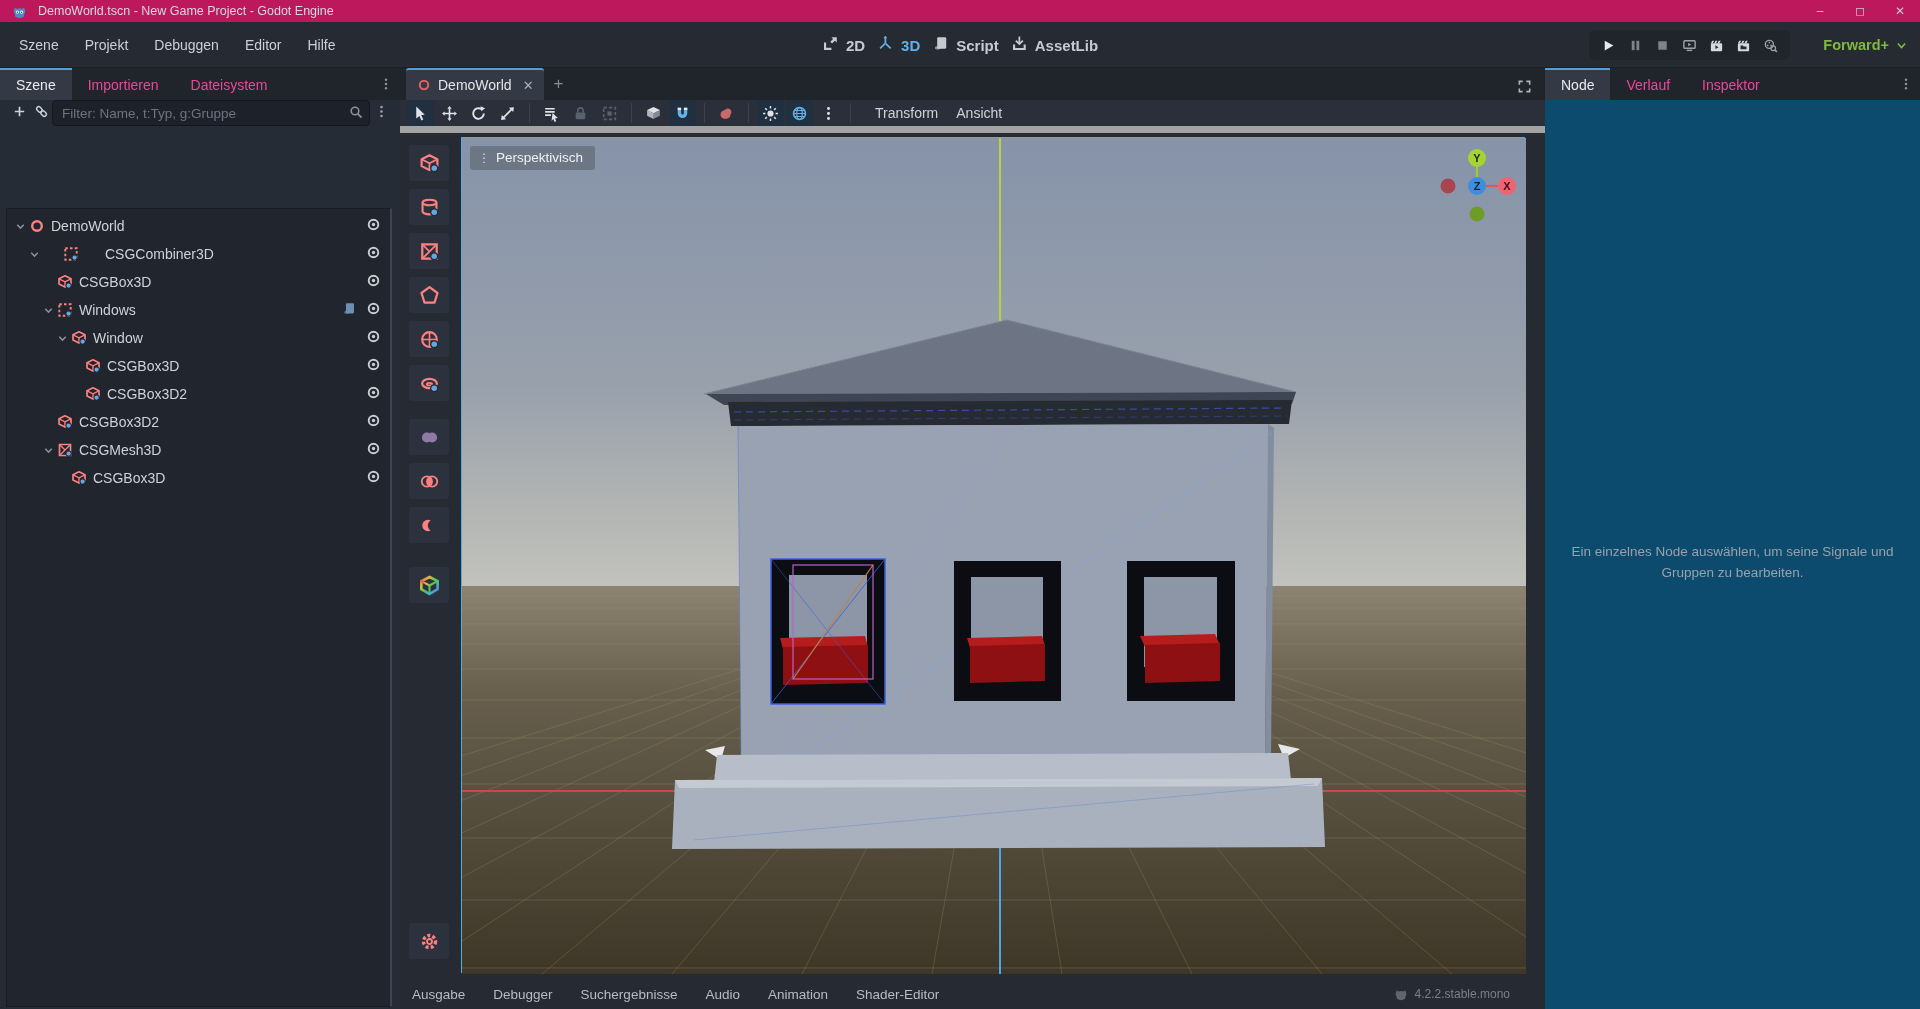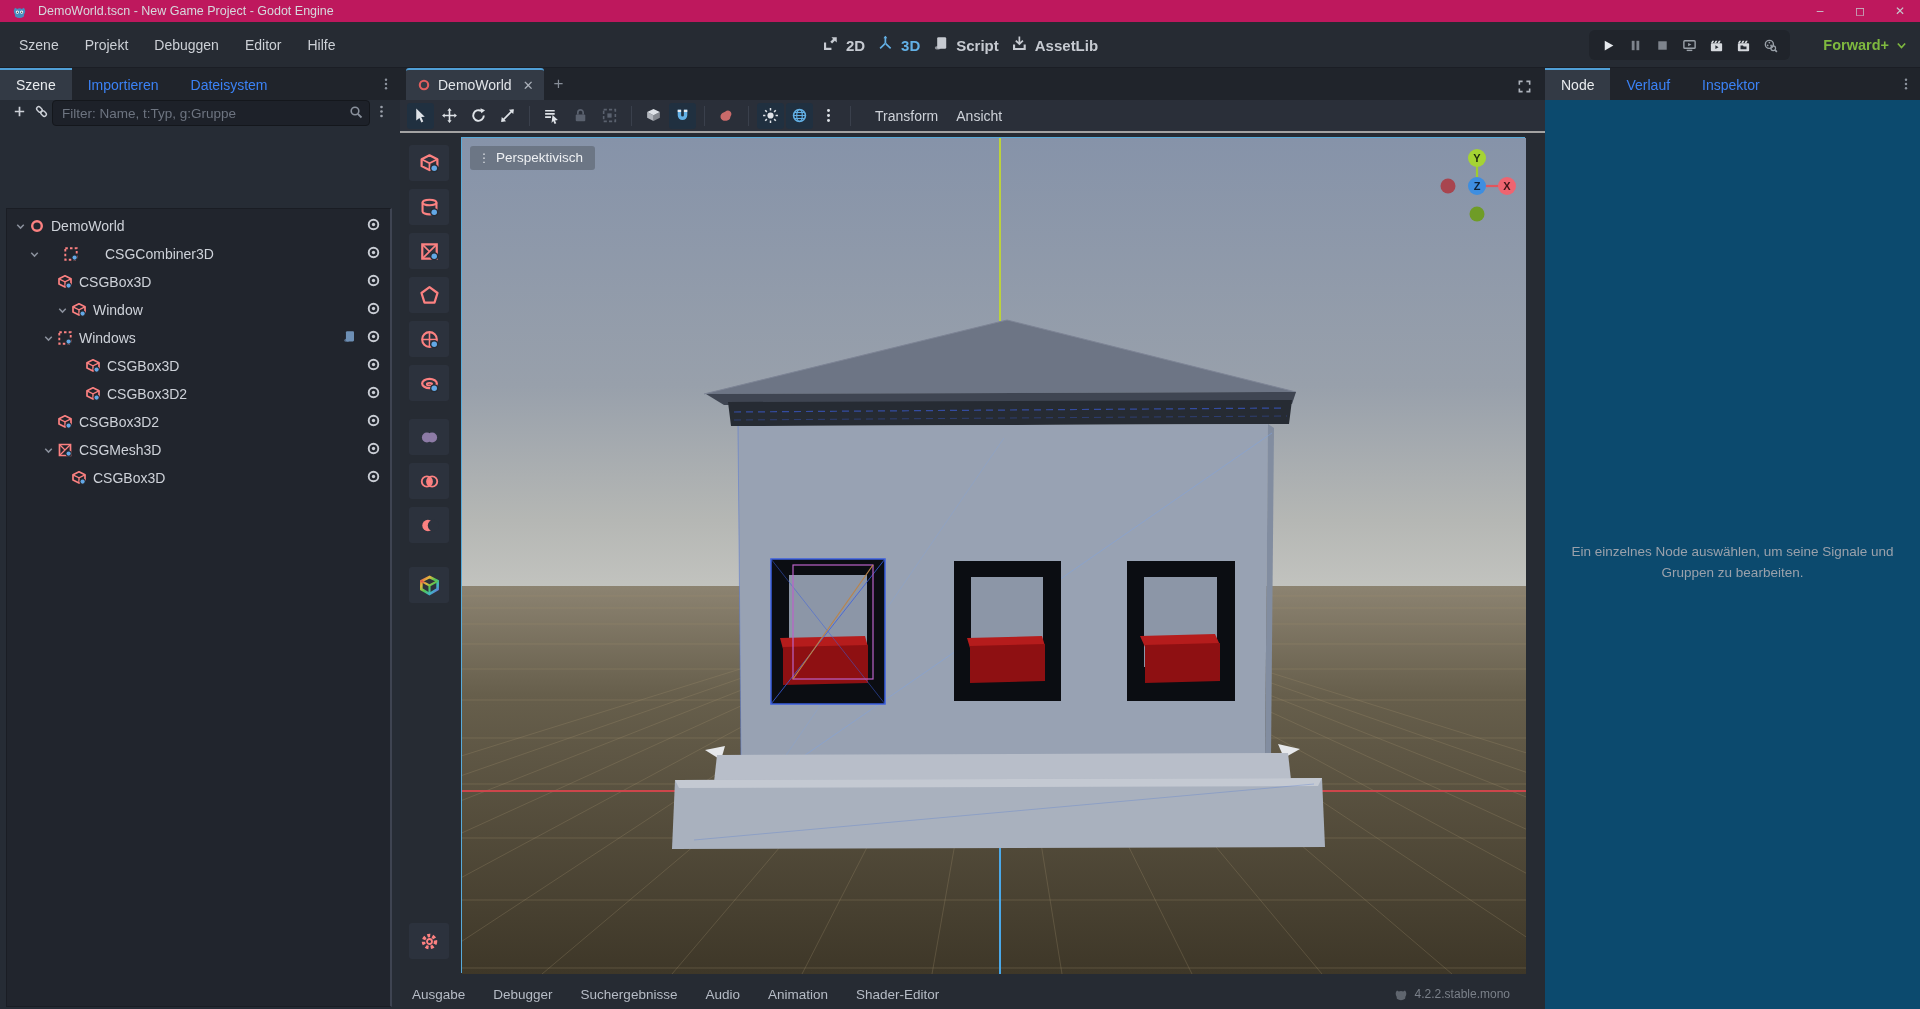--- a/index.html
+++ b/index.html
@@ -19,21 +19,21 @@
   .menu-item { padding:0 13px; line-height:46px; font-size:14px; color:#ccd0d6; cursor:default; }
   .wsswitch { position:absolute; left:50%; top:0; transform:translateX(-50%); height:46px; display:flex; align-items:center; gap:12px; }
   .ws-item { display:flex; align-items:center; gap:7px; font-size:15px; font-weight:bold; color:#c6cad1; cursor:default; }
   .ws-item.active { color:#63b1e6; }
   .playbar { position:absolute; right:130px; top:8px; height:30px; background:#20242b; border-radius:6px; display:flex; align-items:center; padding:0 6px; }
   .pb-btn { width:27px; height:26px; display:flex; align-items:center; justify-content:center; }
   .renderer { position:absolute; right:12px; top:8px; height:30px; display:flex; align-items:center; gap:5px; color:#7fb93f; font-weight:bold; font-size:14.5px; }
 
   
   .dock-tabs { height:32px; display:flex; background:#20242b; position:relative; }
-  .dtab { padding:0 16px; line-height:30px; font-size:14px; color:#3b82f6; border-top:2px solid transparent; cursor:default; white-space:nowrap; }
+  .dtab { padding:0 16px; line-height:30px; font-size:14px; color:#ec4899; border-top:2px solid transparent; cursor:default; white-space:nowrap; }
   .dtab.active { background:#333a45; color:#e9ebee; border-top:2px solid #509fd6; }
   .dots-btn { position:absolute; right:4px; top:5px; width:20px; height:22px; display:flex; align-items:center; justify-content:center; }
 
   
   .left-dock { position:absolute; left:0; top:68px; width:400px; bottom:0; background:#262c35; }
   .filter-row { height:38px; display:flex; padding:0 8px; }
   .iconbtn { width:22px; height:22px; display:flex; align-items:center; justify-content:center; }
   .finput-wrap { position:relative; flex:1; height:26px; }
   .finput-wrap input { width:100%; height:26px; background:#1d2129; border:1px solid #14171c; border-radius:4px; color:#aeb4bf; font-size:13.5px; padding:0 28px 0 9px; outline:none; font-family:"Liberation Sans",sans-serif; }
   .finput-wrap input::placeholder { color:#6d7480; }
@@ -45,21 +45,21 @@
   .tlabel { white-space:nowrap; }
   .tright { margin-left:auto; display:flex; align-items:center; gap:9px; padding-right:9px; }
 
   
   .center { position:absolute; left:400px; top:68px; width:1145px; bottom:0; }
   .scene-tabs { height:32px; background:#20242b; display:flex; align-items:stretch; position:relative; }
   .stab { margin-left:6px; background:#333a45; border-top:2px solid #509fd6; border-radius:3px 3px 0 0; display:flex; align-items:center; gap:7px; padding:0 10px; font-size:14px; color:#e2e5e9; }
   .stab .x { color:#aab0b9; font-size:13px; margin-left:4px; }
   .newtab { width:30px; display:flex; align-items:center; justify-content:center; color:#868d97; font-size:17px; }
   .expand-btn { position:absolute; right:10px; top:7px; }
-  .vp-toolbar { height:33px; background:#2a2f39; border-bottom:2px solid #a3a3a3; display:flex; align-items:center; padding-left:7px; gap:2px; }
+  .vp-toolbar { height:33px; background:#2a2f39; border-bottom:7px solid #a3a3a3; display:flex; align-items:center; padding-left:7px; gap:2px; }
   .tbtn { width:27px; height:26px; border-radius:3px; display:flex; align-items:center; justify-content:center; }
   .tbtn.active { background:#203040; }
   .vsep { width:1px; height:20px; background:#3a404c; margin:0 6px; }
   .vmenu { margin-left:16px; font-size:14px; color:#ced2d9; cursor:default; }
 
   .vp-row { position:absolute; left:0; top:65px; right:0; bottom:32px; }
   .csg-bar { position:absolute; left:0; top:0; width:58px; bottom:0; background:#262b33; }
   .csg-btn { width:40px; height:36px; margin:0 auto 8px auto; background:#2c323d; border-radius:3px; display:flex; align-items:center; justify-content:center; }
   .csg-group1 { padding-top:12px; }
   .csg-group2 { padding-top:10px; }
@@ -296,61 +296,61 @@
             </svg>
           </span>
           <span class="tlabel">CSGBox3D</span>
           <span class="tright">
             <span><svg width="15" height="15" viewBox="0 0 16 16" xmlns="http://www.w3.org/2000/svg">
                 <circle cx="8" cy="8" r="5.1" fill="none" stroke="#c9cdd4" stroke-width="2"></circle>
                 <circle cx="8" cy="8" r="1.8" fill="#c9cdd4"></circle>
               </svg></span>
           </span>
         </div>
+        <div class="tree-row" style="padding-left: 34px;">
+          <span class="tchev">
+            <svg width="13" height="13" viewBox="0 0 16 16" xmlns="http://www.w3.org/2000/svg">
+              <path d="M4 5.8 8 10l4-4.2" fill="none" stroke="#8b919d" stroke-width="1.8"></path>
+            </svg>
+          </span>
+          <span class="ticon">
+            <svg width="16" height="16" viewBox="0 0 16 16" xmlns="http://www.w3.org/2000/svg">
+              <rect x="2.3" y="2.3" width="11.4" height="11.4" fill="none" stroke="#fc8181" stroke-width="1.9" stroke-dasharray="2.5 2.2"></rect>
+              <circle cx="11.6" cy="11.6" r="3.1" fill="#262b33"></circle>
+              <circle cx="11.6" cy="11.6" r="2.1" fill="#63a8e6"></circle>
+            </svg>
+          </span>
+          <span class="tlabel">Windows</span>
+          <span class="tright">
+            <span><svg width="15" height="15" viewBox="0 0 16 16" xmlns="http://www.w3.org/2000/svg">
+                <rect x="4.2" y="2.3" width="8.6" height="11" rx="1.2" fill="#6d8fb5"></rect>
+                <rect x="2.5" y="10.4" width="5.2" height="3.2" rx="1.6" fill="#6d8fb5" opacity=".7"></rect>
+              </svg></span>
+            <span><svg width="15" height="15" viewBox="0 0 16 16" xmlns="http://www.w3.org/2000/svg">
+                <circle cx="8" cy="8" r="5.1" fill="none" stroke="#c9cdd4" stroke-width="2"></circle>
+                <circle cx="8" cy="8" r="1.8" fill="#c9cdd4"></circle>
+              </svg></span>
+          </span>
+        </div>
         <div class="tree-row" style="padding-left: 48px;">
           <span class="tchev">
             <svg width="13" height="13" viewBox="0 0 16 16" xmlns="http://www.w3.org/2000/svg">
               <path d="M4 5.8 8 10l4-4.2" fill="none" stroke="#8b919d" stroke-width="1.8"></path>
             </svg>
           </span>
           <span class="ticon">
             <svg width="16" height="16" viewBox="0 0 16 16" xmlns="http://www.w3.org/2000/svg">
               <path d="M8 1.8 14 4.8V10L8 13 2 10V4.8Z" fill="none" stroke="#fc8181" stroke-width="1.7" stroke-linejoin="round"></path>
               <path d="M2 4.8 8 7.8l6-3M8 7.8V13" fill="none" stroke="#fc8181" stroke-width="1.4"></path>
               <circle cx="11.6" cy="11.6" r="3.1" fill="#262b33"></circle>
               <circle cx="11.6" cy="11.6" r="2.1" fill="#63a8e6"></circle>
             </svg>
           </span>
           <span class="tlabel">Window</span>
           <span class="tright">
-            <span><svg width="15" height="15" viewBox="0 0 16 16" xmlns="http://www.w3.org/2000/svg">
-                <circle cx="8" cy="8" r="5.1" fill="none" stroke="#c9cdd4" stroke-width="2"></circle>
-                <circle cx="8" cy="8" r="1.8" fill="#c9cdd4"></circle>
-              </svg></span>
-          </span>
-        </div>
-        <div class="tree-row" style="padding-left: 34px;">
-          <span class="tchev">
-            <svg width="13" height="13" viewBox="0 0 16 16" xmlns="http://www.w3.org/2000/svg">
-              <path d="M4 5.8 8 10l4-4.2" fill="none" stroke="#8b919d" stroke-width="1.8"></path>
-            </svg>
-          </span>
-          <span class="ticon">
-            <svg width="16" height="16" viewBox="0 0 16 16" xmlns="http://www.w3.org/2000/svg">
-              <rect x="2.3" y="2.3" width="11.4" height="11.4" fill="none" stroke="#fc8181" stroke-width="1.9" stroke-dasharray="2.5 2.2"></rect>
-              <circle cx="11.6" cy="11.6" r="3.1" fill="#262b33"></circle>
-              <circle cx="11.6" cy="11.6" r="2.1" fill="#63a8e6"></circle>
-            </svg>
-          </span>
-          <span class="tlabel">Windows</span>
-          <span class="tright">
-            <span><svg width="15" height="15" viewBox="0 0 16 16" xmlns="http://www.w3.org/2000/svg">
-                <rect x="4.2" y="2.3" width="8.6" height="11" rx="1.2" fill="#6d8fb5"></rect>
-                <rect x="2.5" y="10.4" width="5.2" height="3.2" rx="1.6" fill="#6d8fb5" opacity=".7"></rect>
-              </svg></span>
             <span><svg width="15" height="15" viewBox="0 0 16 16" xmlns="http://www.w3.org/2000/svg">
                 <circle cx="8" cy="8" r="5.1" fill="none" stroke="#c9cdd4" stroke-width="2"></circle>
                 <circle cx="8" cy="8" r="1.8" fill="#c9cdd4"></circle>
               </svg></span>
           </span>
         </div>
         <div class="tree-row" style="padding-left: 62px;">
           <span class="tchev"></span>
           <span class="ticon">
             <svg width="16" height="16" viewBox="0 0 16 16" xmlns="http://www.w3.org/2000/svg">

